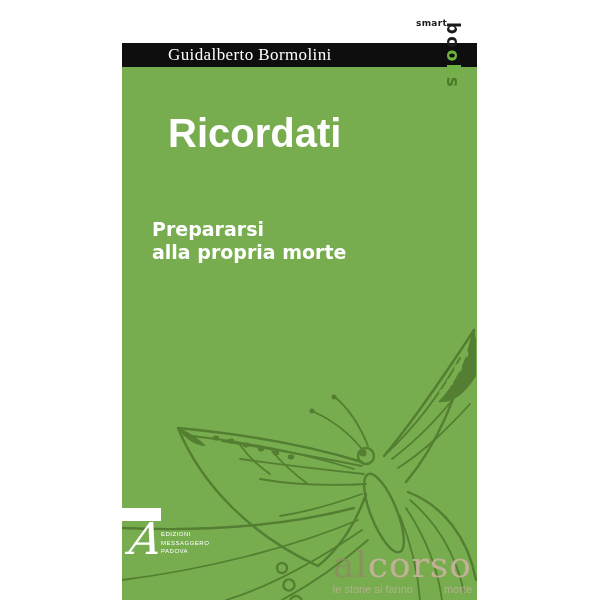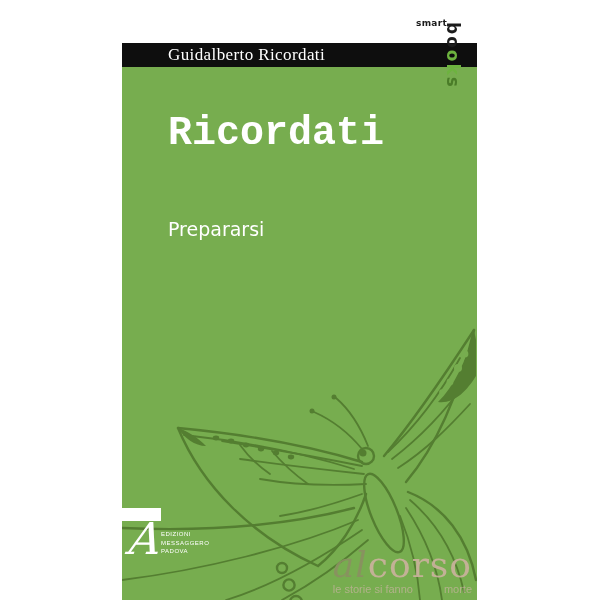--- a/index.html
+++ b/index.html
@@ -39,23 +39,23 @@
   .author-bar{position:relative;width:100%;height:24px;background:var(--author-bar-black);
     display:flex;align-items:center;padding-left:46px;}
   .author-name{font-family:"Liberation Serif",serif;font-size:17px;color:var(--text-white);
     letter-spacing:.4px;}
 
   
   .green-body{position:relative;width:100%;height:533px;background:var(--cover-green);
     overflow:hidden;}
 
   .title-block{position:absolute;left:46px;top:44px;z-index:3;}
-  .title-line{font-family:Liberation Mono, monospace;font-weight:bold;font-size:40px;
+  .title-line{font-family:Liberation Sans, sans-serif;font-weight:bold;font-size:40px;
     line-height:45px;color:var(--text-white);white-space:nowrap;}
-  .subtitle-block{position:absolute;left:46px;top:151px;z-index:3;}
+  .subtitle-block{position:absolute;left:30px;top:151px;z-index:3;font-weight:bold;}
   .subtitle-line{font-family:"DejaVu Sans",sans-serif;font-size:19px;line-height:23px;
     color:var(--text-white);white-space:nowrap;}
 
   
   .butterfly{position:absolute;right:0;bottom:0;width:355px;height:272px;z-index:1;}
   .bf{stroke:var(--butterfly-green);fill:none;stroke-width:2.4;stroke-linecap:round;}
   .bf-thin{stroke:var(--butterfly-green);fill:none;stroke-width:1.8;stroke-linecap:round;}
   .bf-fill{fill:var(--butterfly-green);stroke:none;}
   .bf-hole{fill:var(--cover-green);stroke:none;}
 
@@ -65,39 +65,39 @@
   .emp-monogram{position:absolute;left:8px;top:8px;font-family:"DejaVu Serif",serif;
     font-style:italic;font-weight:normal;font-size:44px;line-height:46px;
     color:var(--text-white);transform:skewX(-8deg);}
   .emp-lines{position:absolute;left:39px;top:22px;font-size:6px;line-height:8.5px;
     letter-spacing:.5px;color:var(--text-white);font-family:"Liberation Sans",sans-serif;}
 
   
   .alcorso{position:absolute;right:5px;bottom:5px;z-index:5;opacity:.93;}
   .alcorso-main{font-family:"DejaVu Serif",serif;font-size:36px;line-height:36px;
     letter-spacing:1px;white-space:nowrap;}
-  .alcorso-al{font-style:italic;color:var(--alcorso-al);}
+  .alcorso-al{color:var(--alcorso-al);}
   .alcorso-corso{color:var(--alcorso-corso);}
   .alcorso-tagline{display:flex;justify-content:space-between;font-size:11px;
     color:var(--alcorso-tagline);opacity:.85;margin-top:0px;
     font-family:"Liberation Sans",sans-serif;}
 </style>
 </head>
 <body>
 
 <div class="page">
   <div class="cover">
 
     <div class="top-white"></div>
 
     <span class="smart-label">smart</span>
     <span class="books-word"><span class="b1">bo</span><span class="b2">ok</span><span class="b3">s</span></span>
 
     <div class="author-bar">
-      <span class="author-name">Guidalberto Ricordati</span>
+      <span class="author-name">Guidalberto Bormolini</span>
     </div>
 
     <div class="green-body">
 
       <svg class="butterfly" viewBox="0 0 355 272" aria-hidden="true">
 
         <path class="bf" d="M262,128 C292,92 322,48 352,2"></path>
         <path class="bf" d="M352,2 C338,62 316,116 284,154"></path>
         <path class="bf-thin" d="M266,124 C296,96 318,66 338,30"></path>
         <path class="bf-thin" d="M270,131 C300,108 324,82 344,54"></path>
@@ -146,20 +146,21 @@
         <path class="bf-thin" d="M246,118 C238,98 228,82 214,70"></path>
         <circle class="bf-fill" cx="212" cy="69" r="2.5"></circle>
       </svg>
 
       <div class="title-block">
         <div class="title-line">Ricordati</div>
       </div>
 
       <div class="subtitle-block">
         <div class="subtitle-line">Prepararsi</div>
+        <div class="subtitle-line">alla propria morte</div>
       </div>
 
       <div class="emp">
         <div class="emp-bar"></div>
         <div class="emp-monogram">A</div>
         <div class="emp-lines">
           <div>EDIZIONI</div>
           <div>MESSAGGERO</div>
           <div>PADOVA</div>
         </div>

